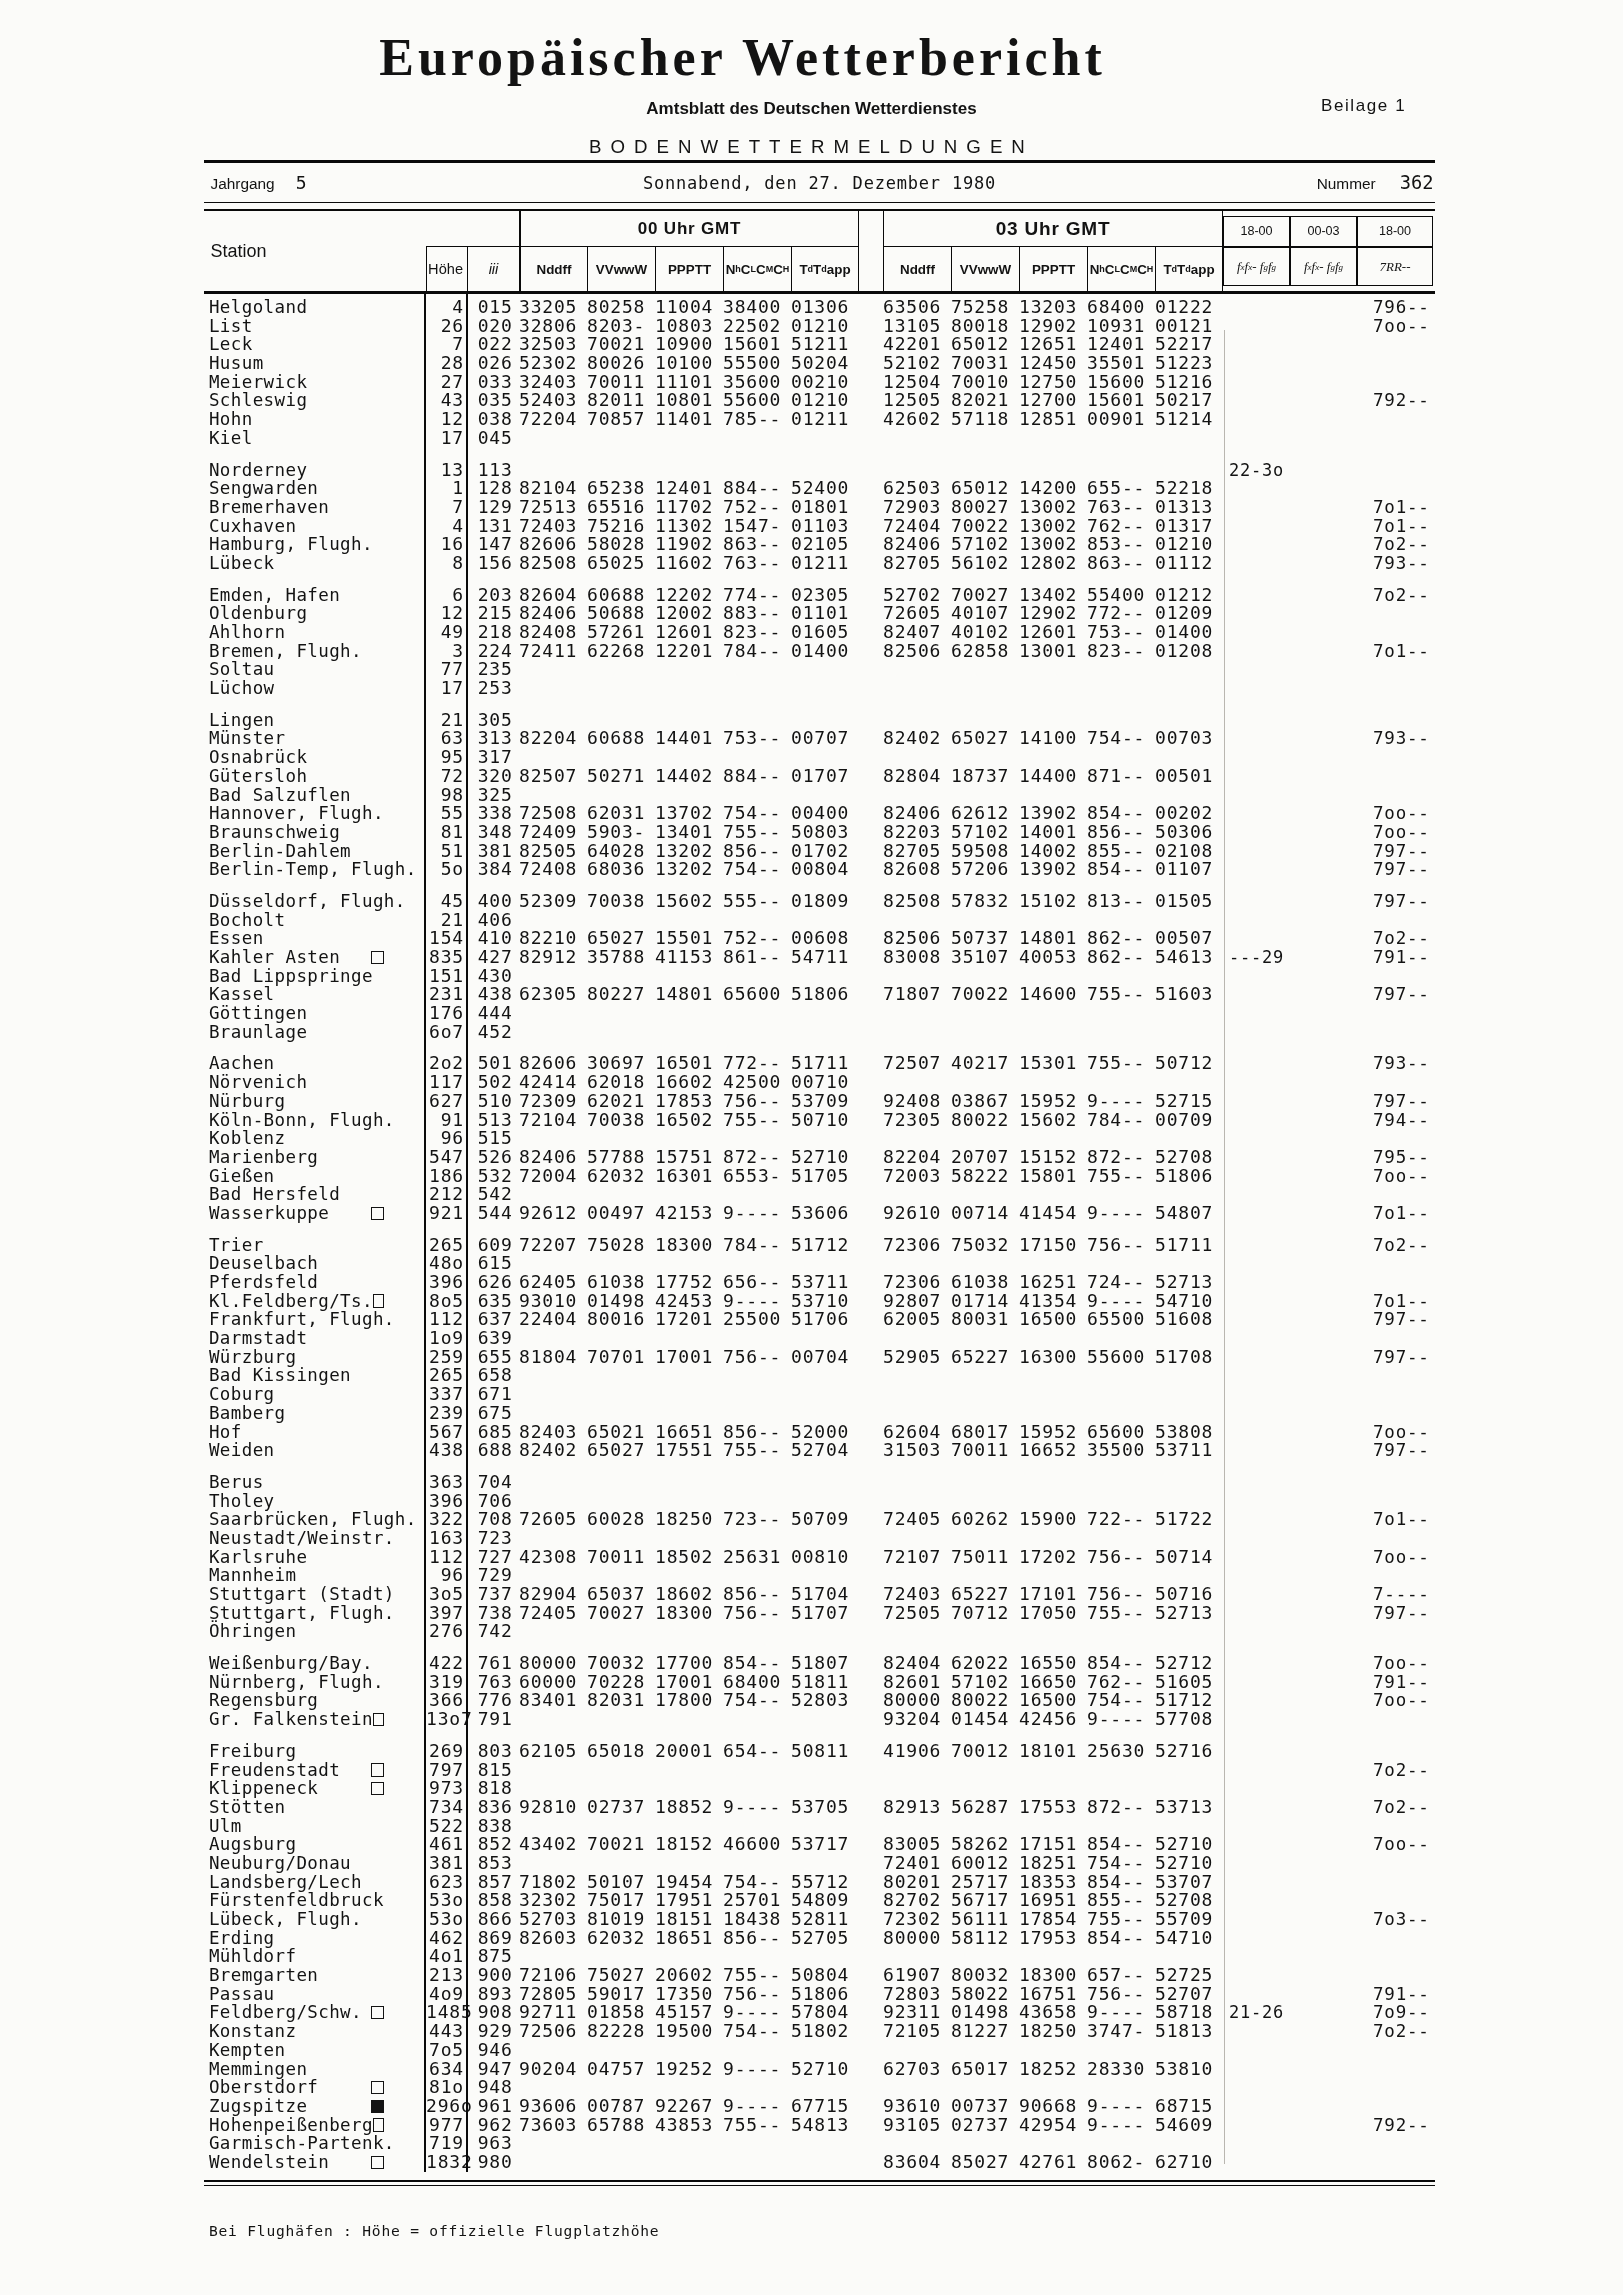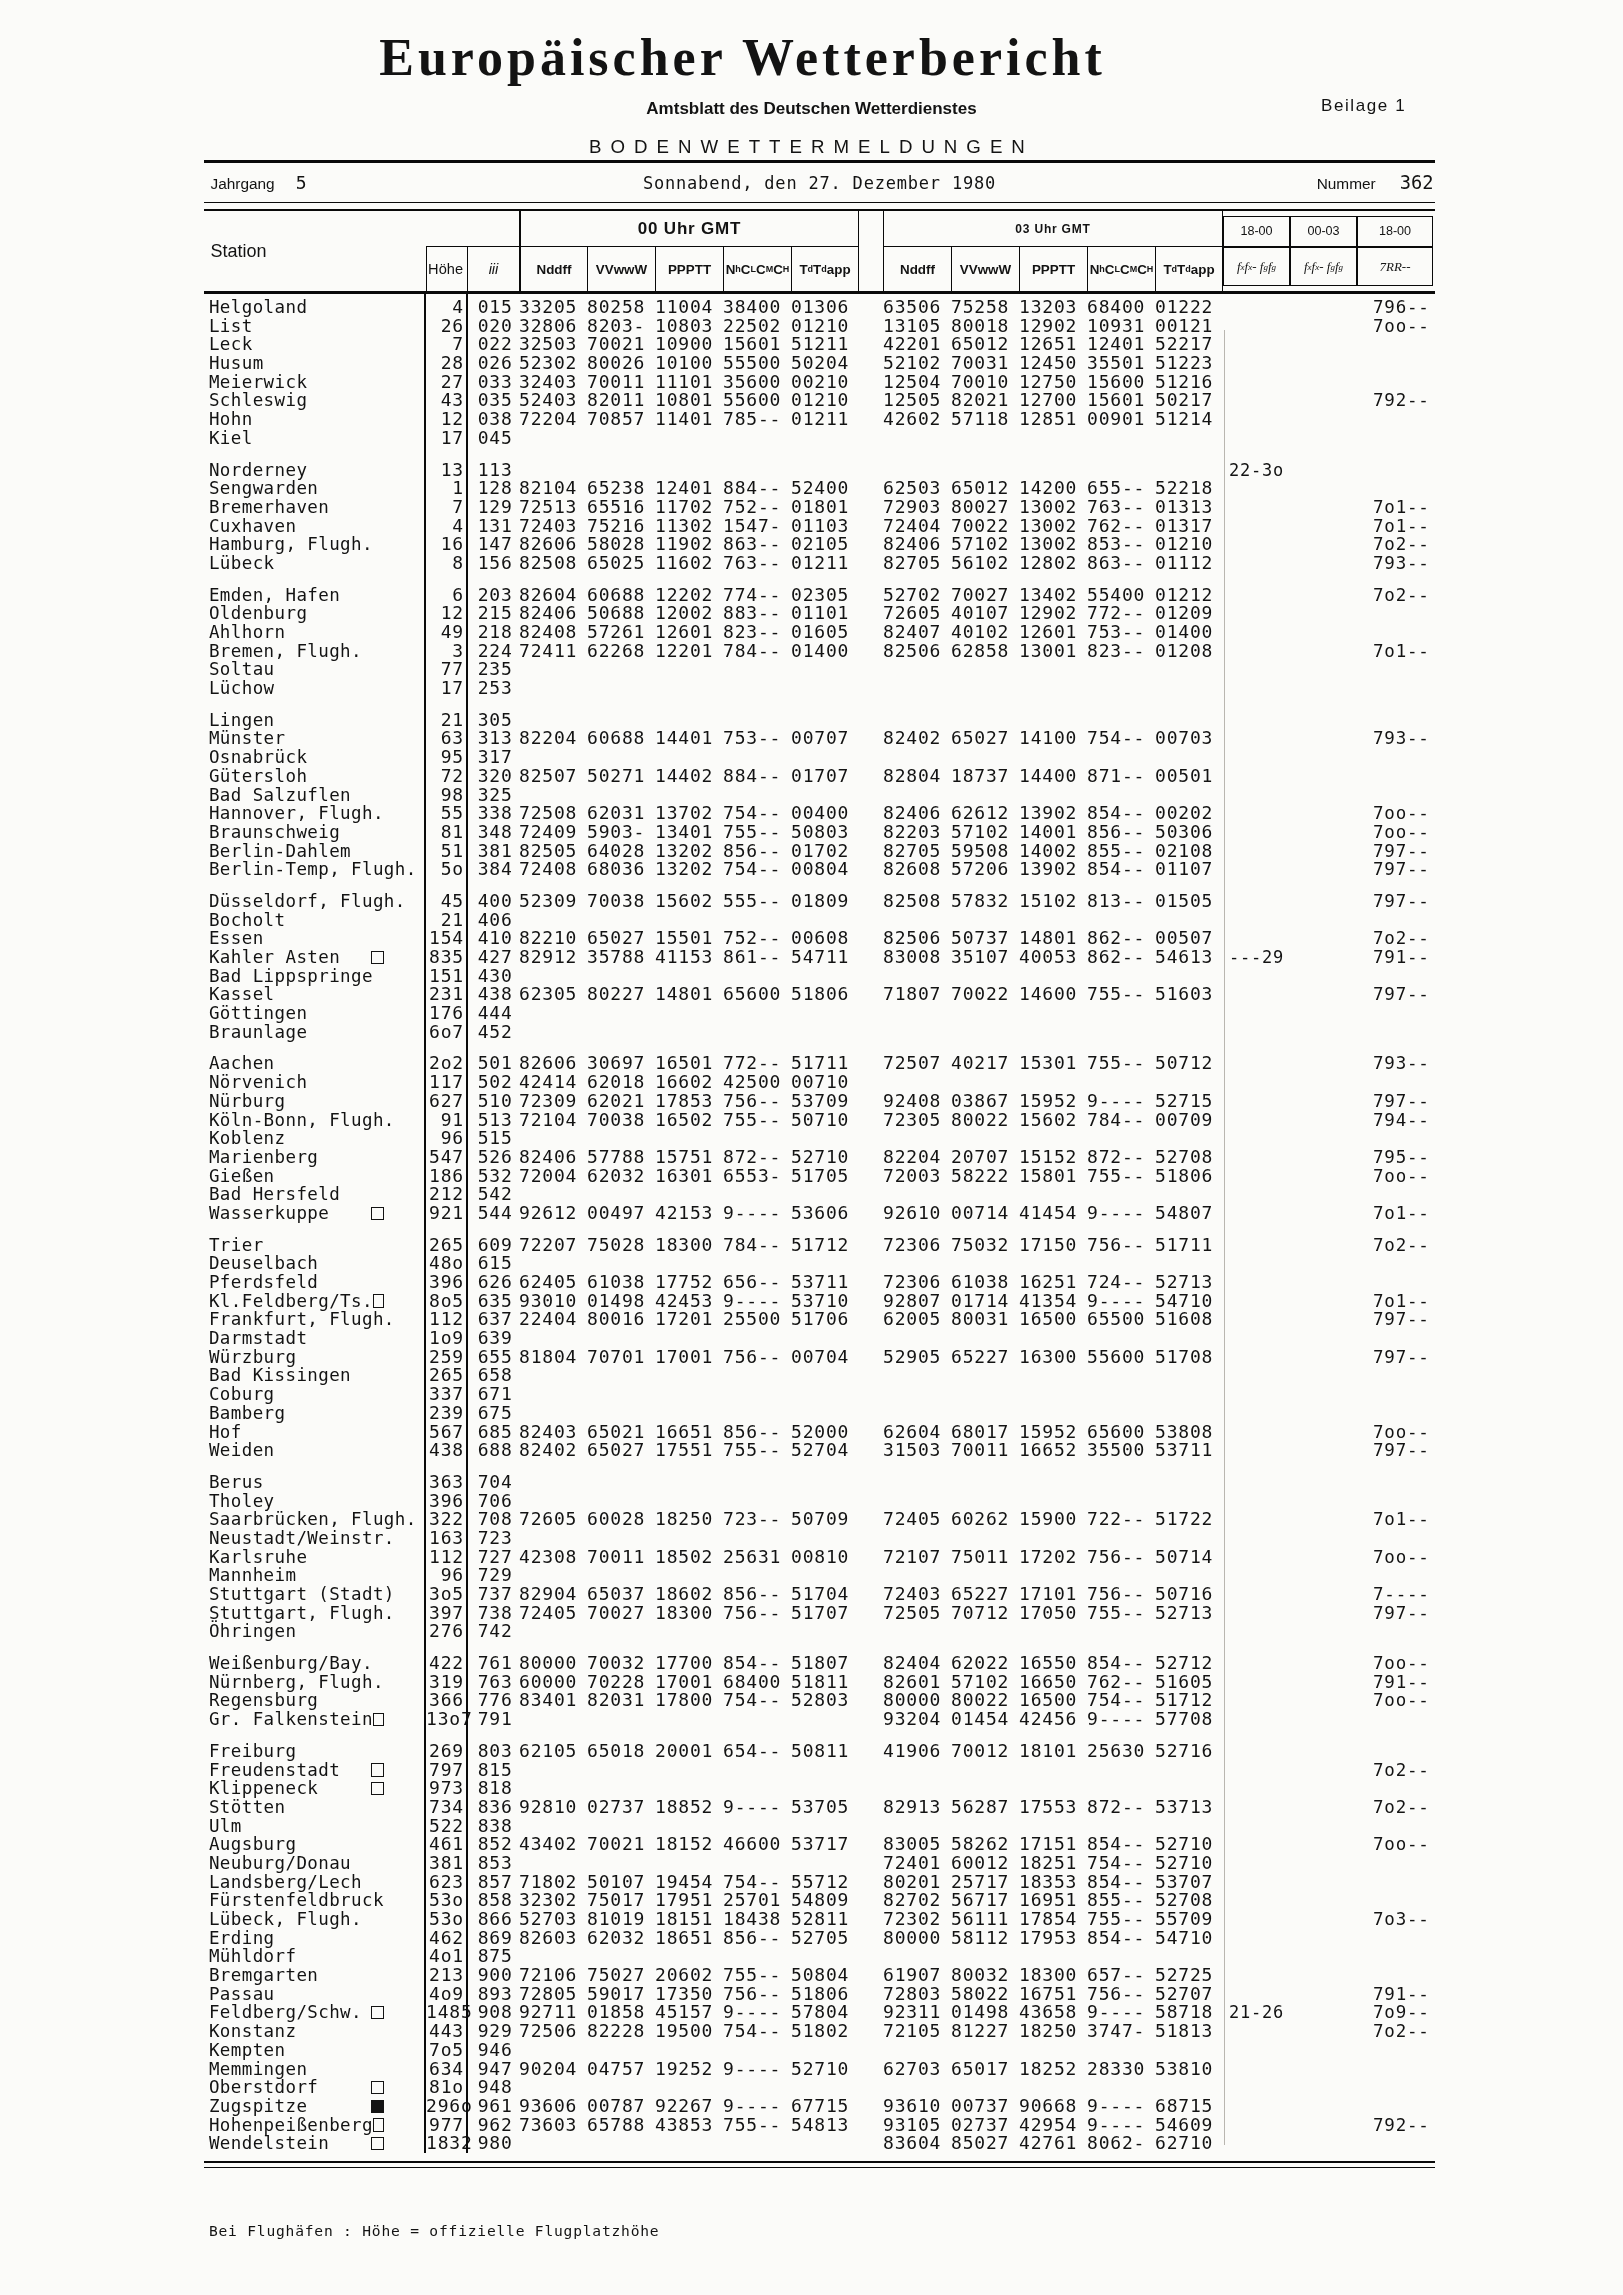--- a/index.html
+++ b/index.html
@@ -52,21 +52,21 @@
   .th-station{grid-column:1;grid-row:1/3;display:flex;align-items:center;padding-left:6.5px;font-size:18px;}
   .th-blank{grid-column:2/4;grid-row:1;border-bottom:1.6px solid #0a0a0a;}
   .th-hoehe{grid-column:2;grid-row:2;border-left:1.6px solid #0a0a0a;border-right:1.6px solid #0a0a0a;
     display:flex;align-items:center;justify-content:flex-end;padding-right:4px;font-size:14.6px;}
   .th-iii{grid-column:3;grid-row:2;display:flex;align-items:center;justify-content:center;font-size:14.6px;font-style:italic;}
   .th-g00{grid-column:4/9;grid-row:1;border-left:2.4px solid #0a0a0a;border-right:1.6px solid #0a0a0a;
     border-bottom:1.6px solid #0a0a0a;display:flex;align-items:center;justify-content:center;
     font-size:17px;font-weight:700;letter-spacing:0.8px;}
   .th-g03{grid-column:10/15;grid-row:1;border-left:1.6px solid #0a0a0a;border-right:1.6px solid #0a0a0a;
     border-bottom:1.6px solid #0a0a0a;display:flex;align-items:center;justify-content:center;
-    font-size:12px;font-weight:700;letter-spacing:0.8px;}
+    font-size:19px;font-weight:700;letter-spacing:0.8px;}
   .th-obs{grid-row:2;display:flex;align-items:center;justify-content:center;
     font-size:13.4px;font-weight:700;white-space:nowrap;}
   .th-obs sub{font-size:9px;}
   .bl15{border-left:1.2px solid #0a0a0a;}
   .bl3{border-left:2.4px solid #0a0a0a;}
   .br2{border-right:1.6px solid #0a0a0a;}
   .bl2{border-left:1.6px solid #0a0a0a;}
   .th-x{display:flex;align-items:center;justify-content:center;
     border:1.2px solid #0a0a0a;font-size:12.6px;}
   .th-xp{grid-row:1;margin-top:4.9px;}
@@ -2096,20 +2096,41 @@
           <div class="c g">02737</div>
           <div class="c g">42954</div>
           <div class="c g">9----</div>
           <div class="c g">54609</div>
           <div class="c x1"></div>
           <div class="c x2"></div>
           <div class="c x3">792--</div>
         </div>
         <div class="trow grid17">
           <div class="c st">
+            <span>Garmisch-Partenk.</span>
+          </div>
+          <div class="c h">719</div>
+          <div class="c i">963</div>
+          <div class="c g"></div>
+          <div class="c g"></div>
+          <div class="c g"></div>
+          <div class="c g"></div>
+          <div class="c g"></div>
+          <div class="c sp"></div>
+          <div class="c g"></div>
+          <div class="c g"></div>
+          <div class="c g"></div>
+          <div class="c g"></div>
+          <div class="c g"></div>
+          <div class="c x1"></div>
+          <div class="c x2"></div>
+          <div class="c x3"></div>
+        </div>
+        <div class="trow grid17">
+          <div class="c st">
             <span>Wendelstein</span>
             <span class="sym sym-open"></span>
           </div>
           <div class="c h">1832</div>
           <div class="c i">980</div>
           <div class="c g"></div>
           <div class="c g"></div>
           <div class="c g"></div>
           <div class="c g"></div>
           <div class="c g"></div>

